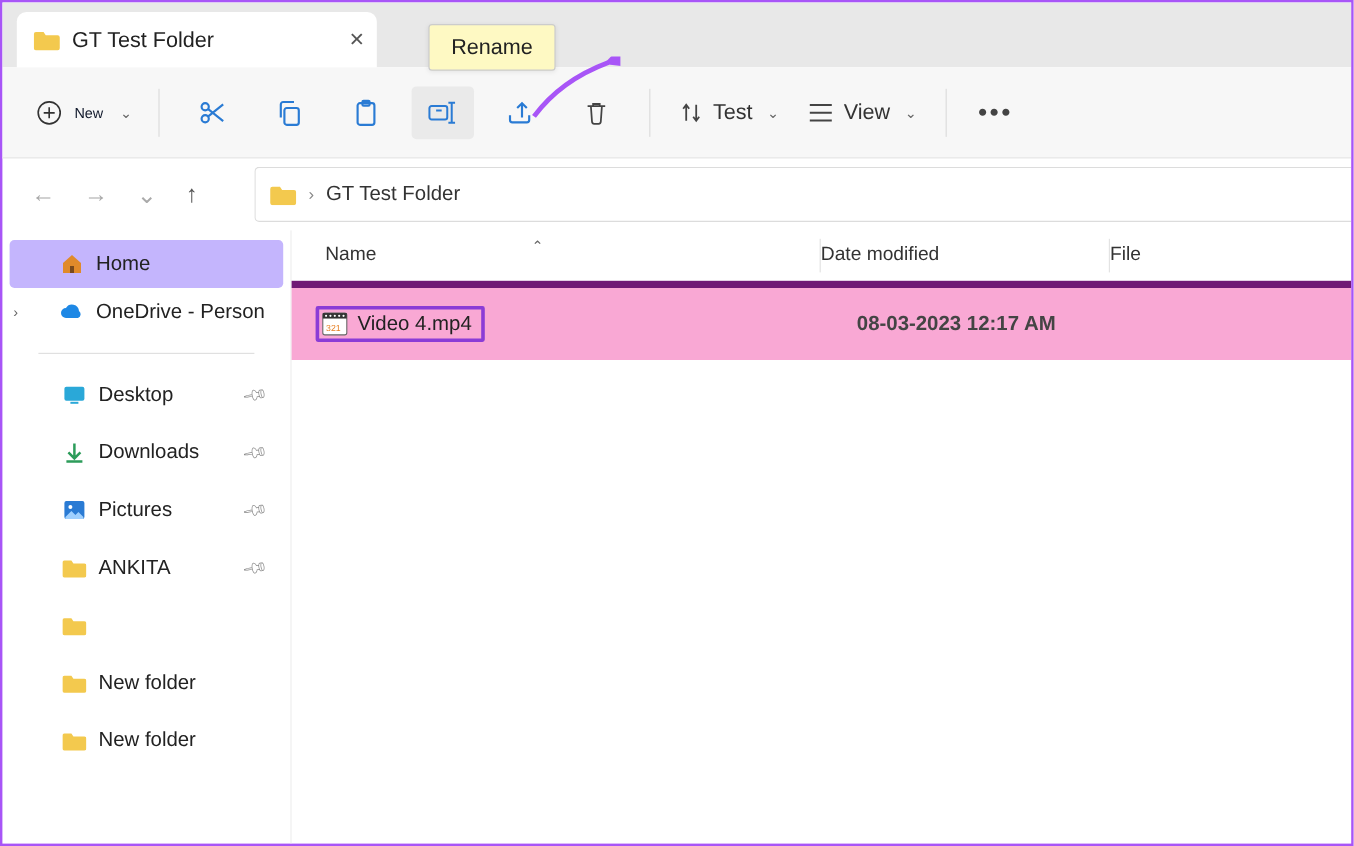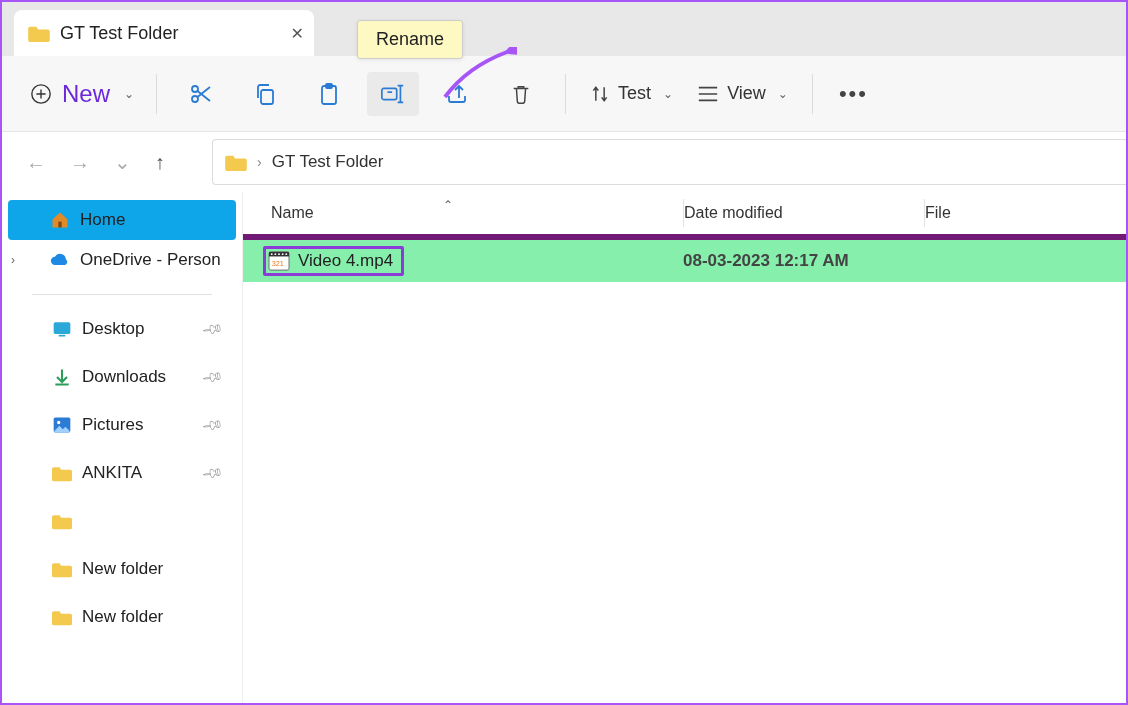--- a/index.html
+++ b/index.html
@@ -9,21 +9,21 @@
 .tabbar { height:54px; background:#e8e8e8; display:flex; align-items:flex-end; padding-left:12px; }
 .tab { background:#fff; border-radius:8px 8px 0 0; height:46px; min-width:300px; display:flex; align-items:center; padding:0 14px; gap:10px; position:relative; }
 .tab-title { font-size:18px; color:#222; }
 .tab-close { position:absolute; right:10px; font-size:16px; color:#555; cursor:pointer; }
 
 
 .toolbar { height:76px; background:#f7f7f7; border-bottom:1px solid #e6e6e6; display:flex; align-items:center; padding:0 18px; gap:0; }
 .tb-group { display:flex; align-items:center; height:100%; }
 .tb-sep { width:1px; height:40px; background:#dcdcdc; margin:0 12px; }
 .tb-new { display:flex; align-items:center; gap:10px; padding:6px 10px; border-radius:4px; }
-.tb-new-label { font-size:24px; color:#6d28d9;text-align:right; }
+.tb-new-label { font-size:12px; color:#0f172a;text-align:right; }
 .chev { font-size:12px; color:#666; margin-left:4px; }
 .tb-btn { width:52px; height:44px; display:flex; align-items:center; justify-content:center; border-radius:4px; margin:0 6px; color:#2a6bbf; }
 .tb-btn.plain { color:#444; }
 .tb-btn.active { background:#eaeaea; }
 .tb-text-btn { display:flex; align-items:center; gap:8px; padding:6px 12px; font-size:18px; color:#333; }
 .tb-text-btn svg { color:#444; }
 .more-dots { font-size:22px; letter-spacing:2px; color:#444; padding:0 14px; }
 
 
 .tooltip { position:absolute; left:355px; top:18px; background:#fef9c3; border:1px solid #ccc; border-radius:3px; padding:8px 18px; font-size:18px; color:#222; z-index:10; box-shadow:0 1px 4px rgba(0,0,0,.08); }
@@ -34,36 +34,36 @@
 .nav-arrows { width:210px; display:flex; align-items:center; gap:24px; padding-left:24px; }
 .nav-arrows .na { font-size:20px; color:#aaa; cursor:pointer; }
 .nav-arrows .na.en { color:#555; }
 .addrbar { flex:1; height:46px; border:1px solid #dcdcdc; border-radius:4px; margin-right:0; display:flex; align-items:center; padding:0 12px; gap:10px; font-size:17px; color:#333; border-right:none; border-top-right-radius:0;border-bottom-right-radius:0;}
 .addr-chev { color:#888; font-size:14px; }
 
 
 .split { display:flex; height:calc(705px - 54px - 76px - 60px - 4px); }
 .sidebar { width:240px; padding:8px 6px; overflow:hidden; }
 .side-item { display:flex; align-items:center; gap:10px; padding:10px 12px; font-size:17px; color:#222; border-radius:4px; cursor:pointer; position:relative; }
-.side-item.active { background:#0ea5e9; }
+.side-item.active { background:#c4b5fd; }
 .side-item .exp { position:absolute; left:-2px; font-size:12px; color:#666; width:14px; text-align:center; }
 .side-item.lev1 { padding-left:42px; }
 .side-hr { height:1px; background:#e0e0e0; margin:14px 24px 14px 24px; }
 .pin { position:absolute; right:14px; color:#888; font-size:14px; transform:rotate(35deg); }
 .sidebar .group2 .side-item { margin-top:8px; padding-left:44px; }
 
 .main { flex:1; border-left:1px solid #eee; }
 .cols { display:flex; height:48px; align-items:center; border-bottom:6px solid #701a75; font-size:16px; color:#333; }
 .col-name { width:440px; padding-left:28px; position:relative; }
 .col-name .sort-ind { position:absolute; left:200px; top:-6px; font-size:12px; color:#666; }
 .col-date { width:240px; }
 .col-type { flex:1; }
 .col-sep { width:1px; height:28px; background:#e3e3e3; }
 
-.row { display:flex; align-items:center; height:42px; background:#86efac; font-size:17px; color:#222; }
+.row { display:flex; align-items:center; height:60px; background:#f9a8d4; font-size:17px; color:#222;gap:31px; }
 .row .cell-name { width:440px; padding-left:20px; display:flex; align-items:center; gap:8px; }
 .row .cell-date { width:240px; color:#444;font-weight:bold; }
 .row .cell-type { flex:1; color:#444; }
 .filename-box { border:3px solid #8b3cd6; padding:2px 8px 2px 2px; display:flex; align-items:center; gap:8px; border-radius:2px; }
 .vid-icon { width:22px; height:20px; }
 
 
 .folder-ico { width:22px; height:18px; }
 .ico-sm { width:20px; height:20px; }
 svg { display:block; }

